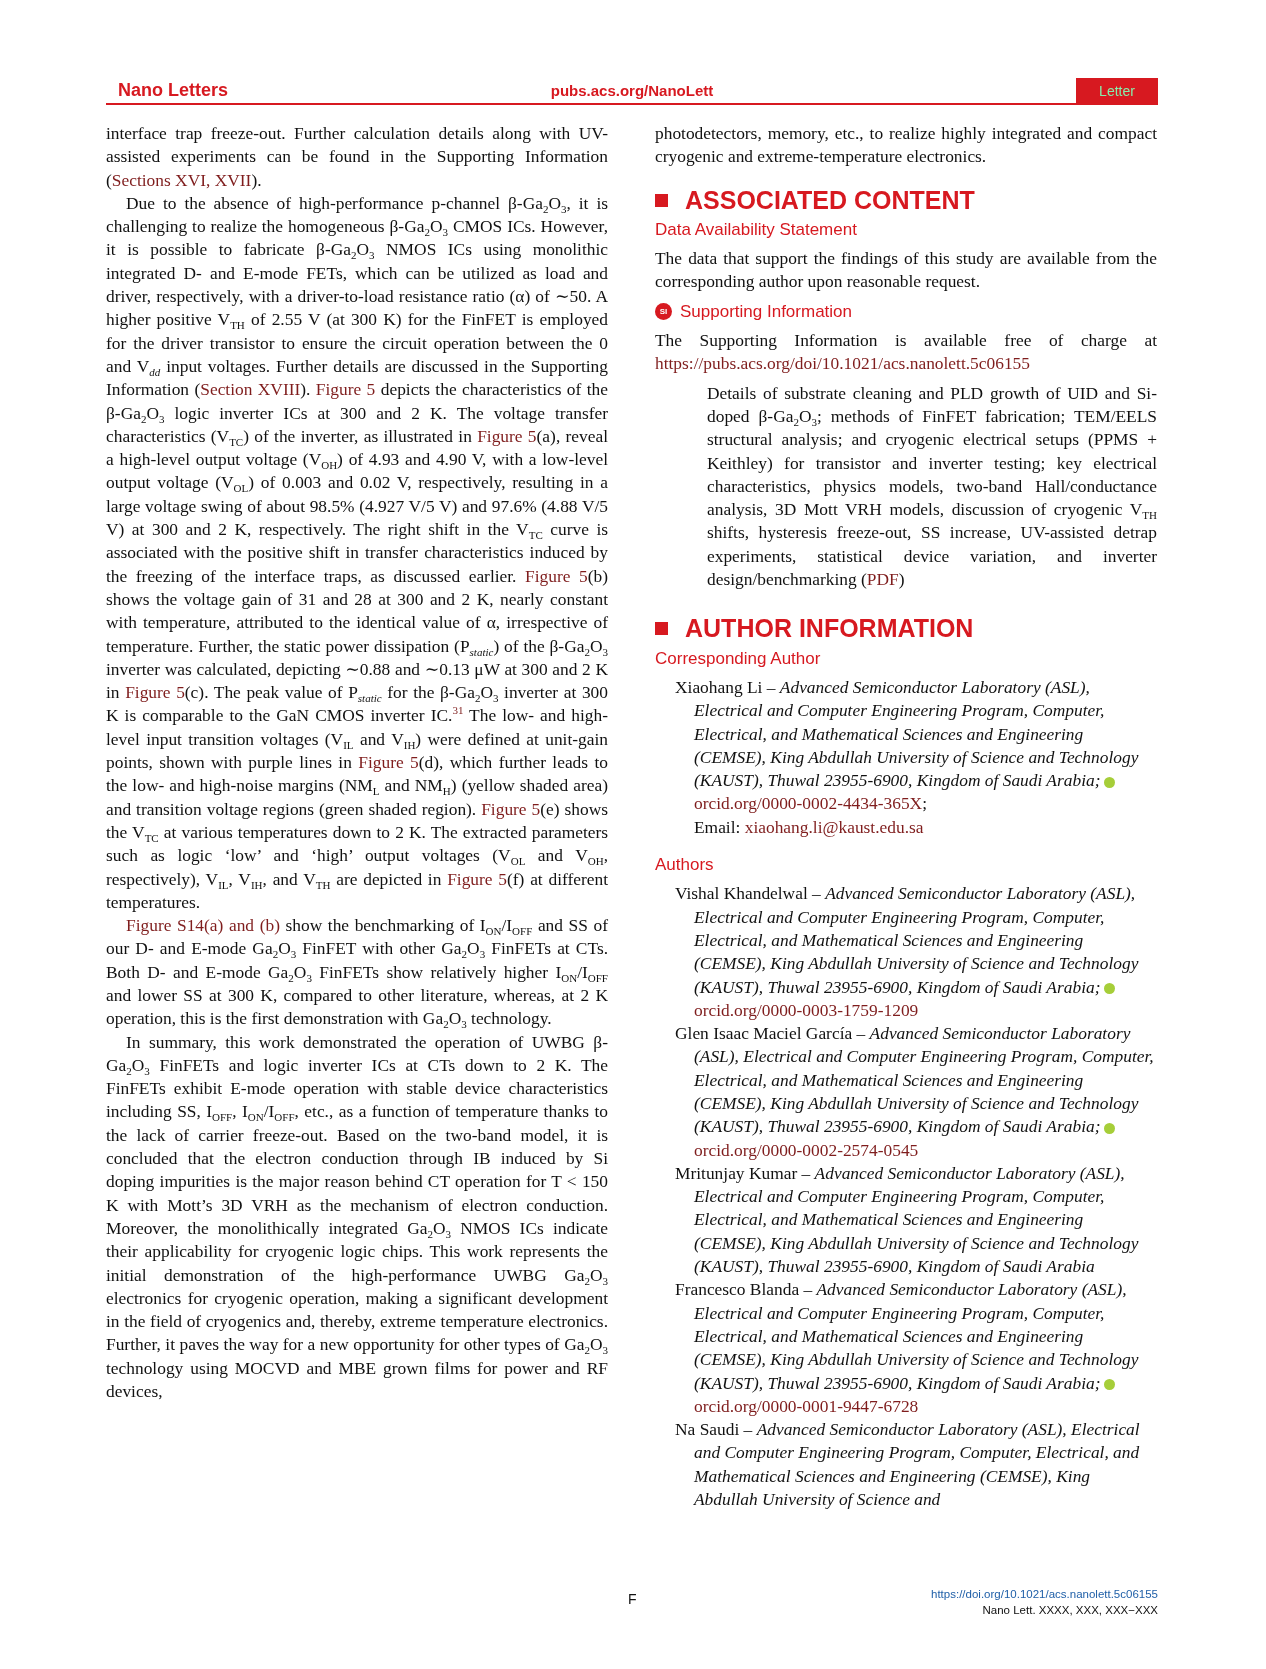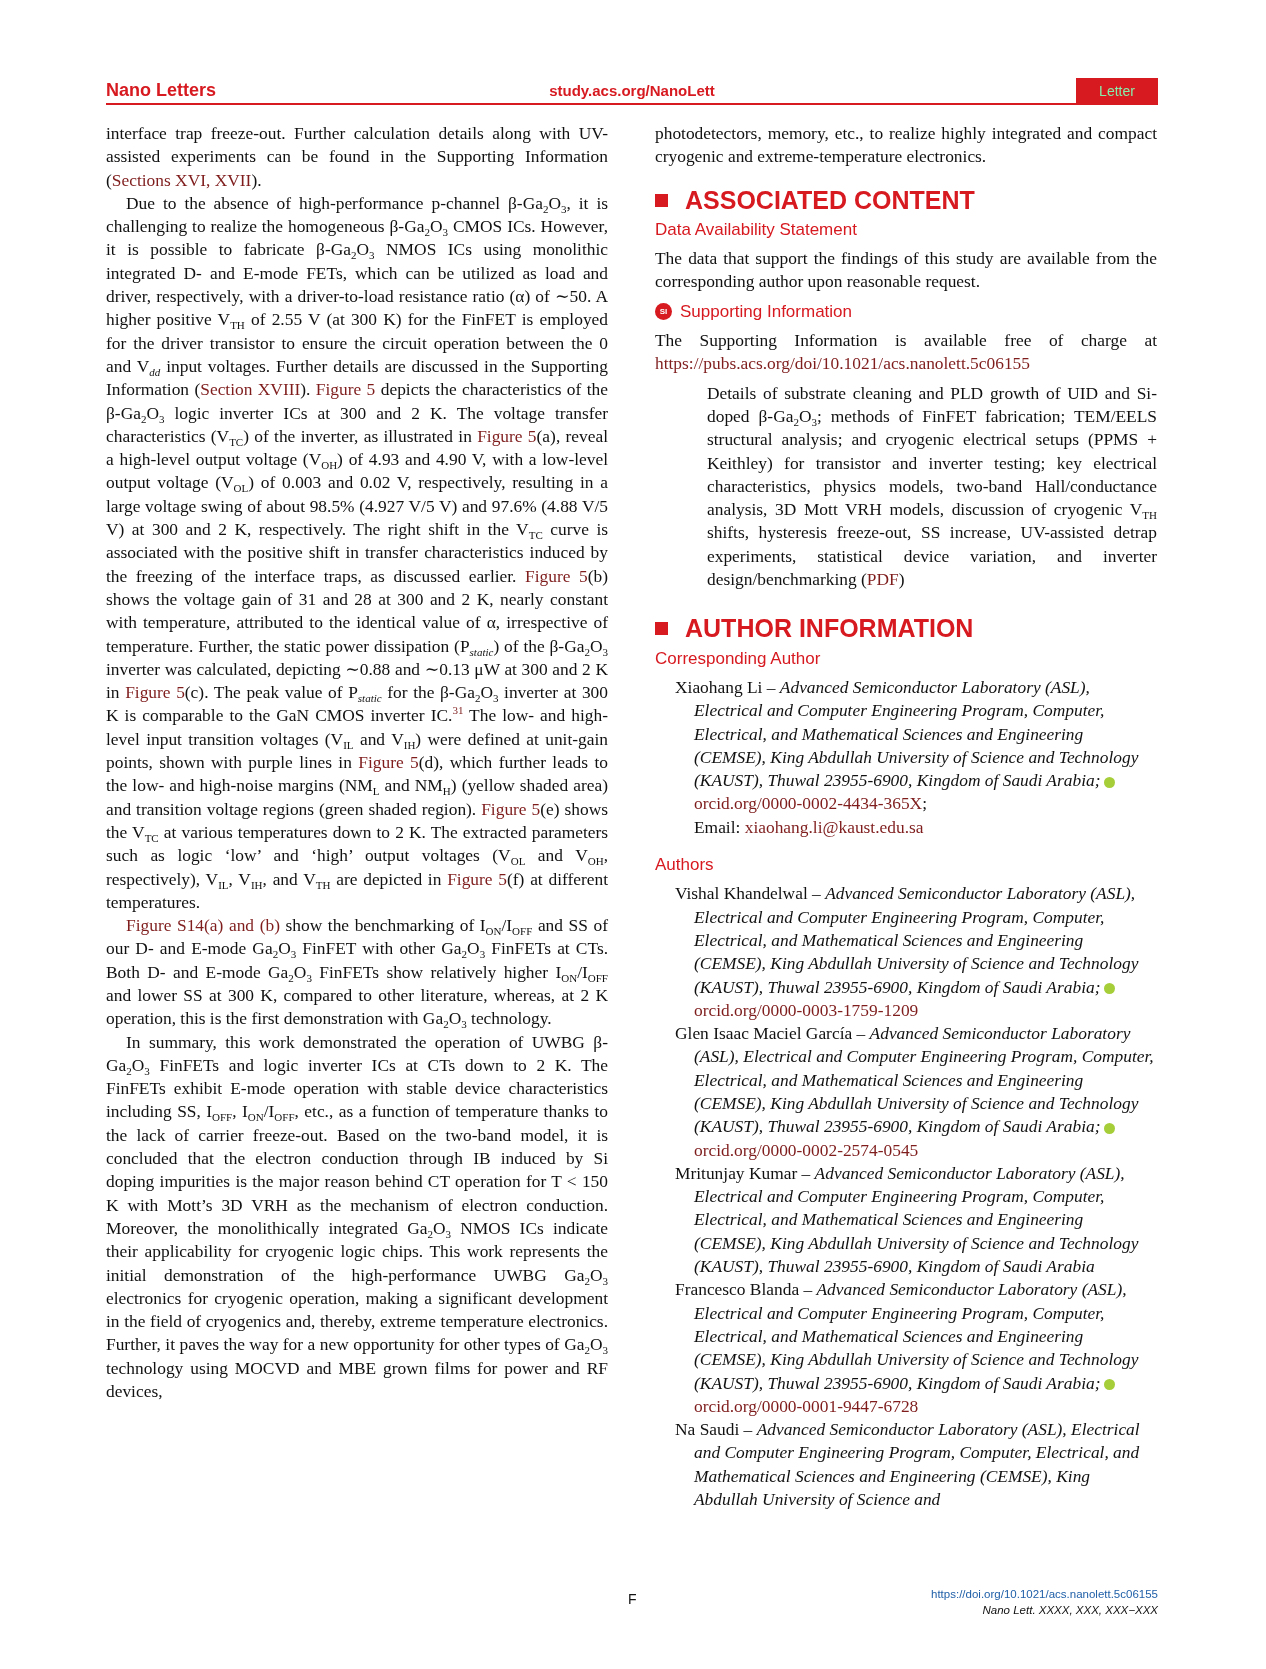--- a/index.html
+++ b/index.html
@@ -1,19 +1,19 @@
 <!DOCTYPE html>
 <html><head>
 <meta charset="utf-8">
 <style>
   html, body { margin:0; padding:0; background:#ffffff; }
   body { width:1266px; height:1669px; position:relative; overflow:hidden;
          font-family:"Liberation Serif","DejaVu Serif",serif; color:#111; }
   .hdr { position:absolute; left:106px; top:78px; width:1052px; height:28px; }
-  .hdr .journal { position:absolute; left:0; top:2px; font-family:"Liberation Sans","DejaVu Sans",sans-serif;
+  .hdr .journal { position:absolute; left:12px; top:2px; font-family:"Liberation Sans","DejaVu Sans",sans-serif;
                   font-weight:bold; font-size:18px; color:#d71920; }
   .hdr .site { position:absolute; left:0; right:0; top:4px; text-align:center;
                font-family:"Liberation Sans","DejaVu Sans",sans-serif; font-weight:bold; font-size:15px; color:#d71920; }
   .hdr .rule { position:absolute; left:0; right:0; top:25px; height:2px; background:#d71920; }
   .hdr .badge { position:absolute; right:0; top:0; width:82px; height:27px; background:#d71920; color:#86efac;
                 font-family:"Liberation Sans","DejaVu Sans",sans-serif; font-size:14px; text-align:center; line-height:27px; }
 
   .col { position:absolute; top:122px; font-size:17.4px; line-height:23.3px; }
   .col.left { left:106px; width:502px; }
   .col.right { left:655px; width:502px; }
@@ -35,28 +35,28 @@
   .author .name { font-style:normal; }
   .author .aff { font-style:italic; }
   .orcid { display:inline-block; width:11px; height:11px; border-radius:50%; background:#a6ce39; vertical-align:middle;
            margin:0 4px 0 4px; text-indent:0; }
 
   .footer-page { position:absolute; left:628px; top:1591px; font-family:"Liberation Sans","DejaVu Sans",sans-serif;
                  font-size:14px; color:#111; }
   .footer-doi { position:absolute; right:108px; top:1588px; font-family:"Liberation Sans","DejaVu Sans",sans-serif;
                 font-size:11.5px; color:#1f5fa8; text-align:right; }
   .footer-cite { position:absolute; right:108px; top:1604px; font-family:"Liberation Sans","DejaVu Sans",sans-serif;
-                 font-size:11.5px; font-style:italic; color:#111; text-align:right; }
+                 font-size:11.5px; color:#111; text-align:right; }
 </style>
 </head>
 <body>
 
 <div class="hdr">
   <span class="journal">Nano Letters</span>
-  <span class="site">study.acs.org/NanoLett</span>
+  <span class="site">pubs.acs.org/NanoLett</span>
   <div class="rule"></div>
   <span class="badge">Letter</span>
 </div>
 
 <div class="col left">
   <p><span>interface trap freeze-out. Further calculation details along with UV-assisted experiments can be found in the Supporting Information (</span><span class="lnk">Sections XVI, XVII</span><span>).</span></p>
 
   <p class="ind"><span>Due to the absence of high-performance p-channel β-Ga</span><sub>2</sub><span>O</span><sub>3</sub>, <span>it is challenging to realize the homogeneous β-Ga</span><sub>2</sub><span>O</span><sub>3</sub> CMOS <span>ICs. However, it is possible to fabricate β-Ga</span><sub>2</sub><span>O</span><sub>3</sub> NMOS ICs <span>using monolithic integrated D- and E-mode FETs, which can be utilized as load and driver, respectively, with a driver-to-load resistance ratio (α) of ∼50. A higher positive V</span><sub>TH</sub><span> of 2.55 V (at 300 K) for the FinFET is employed for the driver transistor to ensure the circuit operation between the 0 and V</span><sub><i>dd</i></sub><span> input voltages. Further details are discussed in the Supporting Information (</span><span class="lnk">Section XVIII</span><span>). </span><span class="lnk">Figure 5</span><span> depicts the characteristics of the β-Ga</span><sub>2</sub><span>O</span><sub>3</sub><span> logic inverter ICs at 300 and 2 K. The voltage transfer characteristics (V</span><sub>TC</sub><span>) of the inverter, as illustrated in </span><span class="lnk">Figure 5</span><span>(a), reveal a high-level output voltage (V</span><sub>OH</sub><span>) of 4.93 and 4.90 V, with a low-level output voltage (V</span><sub>OL</sub><span>) of 0.003 and 0.02 V, respectively, resulting in a large voltage swing of about 98.5% (4.927 V/5 V) and 97.6% (4.88 V/5 V) at 300 and 2 K, respectively. The right shift in the V</span><sub>TC</sub><span> curve is associated with the positive shift in transfer characteristics induced by the freezing of the interface traps, as discussed earlier. </span><span class="lnk">Figure 5</span><span>(b) shows the voltage gain of 31 and 28 at 300 and 2 K, nearly constant with temperature, attributed to the identical value of α, irrespective of temperature. Further, the static power dissipation (P</span><sub><i>static</i></sub><span>) of the β-Ga</span><sub>2</sub><span>O</span><sub>3</sub><span> inverter was calculated, depicting ∼0.88 and ∼0.13 μW at 300 and 2 K in </span><span class="lnk">Figure 5</span><span>(c). The peak value of P</span><sub><i>static</i></sub><span> for the β-Ga</span><sub>2</sub><span>O</span><sub>3</sub><span> inverter at 300 K is comparable to the GaN CMOS inverter IC.</span><sup class="lnk">31</sup><span> The low- and high-level input transition voltages (V</span><sub>IL</sub><span> and V</span><sub>IH</sub><span>) were defined at unit-gain points, shown with purple lines in </span><span class="lnk">Figure 5</span><span>(d), which further leads to the low- and high-noise margins (NM</span><sub>L</sub><span> and NM</span><sub>H</sub><span>) (yellow shaded area) and transition voltage regions (green shaded region). </span><span class="lnk">Figure 5</span><span>(e) shows the V</span><sub>TC</sub><span> at various temperatures down to 2 K. The extracted parameters such as logic ‘low’ and ‘high’ output voltages (V</span><sub>OL</sub><span> and V</span><sub>OH</sub><span>, respectively), V</span><sub>IL</sub><span>, V</span><sub>IH</sub><span>, and V</span><sub>TH</sub><span> are depicted in </span><span class="lnk">Figure 5</span><span>(f) at different temperatures.</span></p>
 
   <p class="ind"><span class="lnk">Figure S14(a) and (b)</span><span> show the benchmarking of I</span><sub>ON</sub><span>/I</span><sub>OFF</sub><span> and SS of our D- and E-mode Ga</span><sub>2</sub><span>O</span><sub>3</sub><span> FinFET with other Ga</span><sub>2</sub><span>O</span><sub>3</sub><span> FinFETs at CTs. Both D- and E-mode Ga</span><sub>2</sub><span>O</span><sub>3</sub><span> FinFETs show relatively higher I</span><sub>ON</sub><span>/I</span><sub>OFF</sub><span> and lower SS at 300 K, compared to other literature, whereas, at 2 K operation, this is the first demonstration with Ga</span><sub>2</sub><span>O</span><sub>3</sub><span> technology.</span></p>

